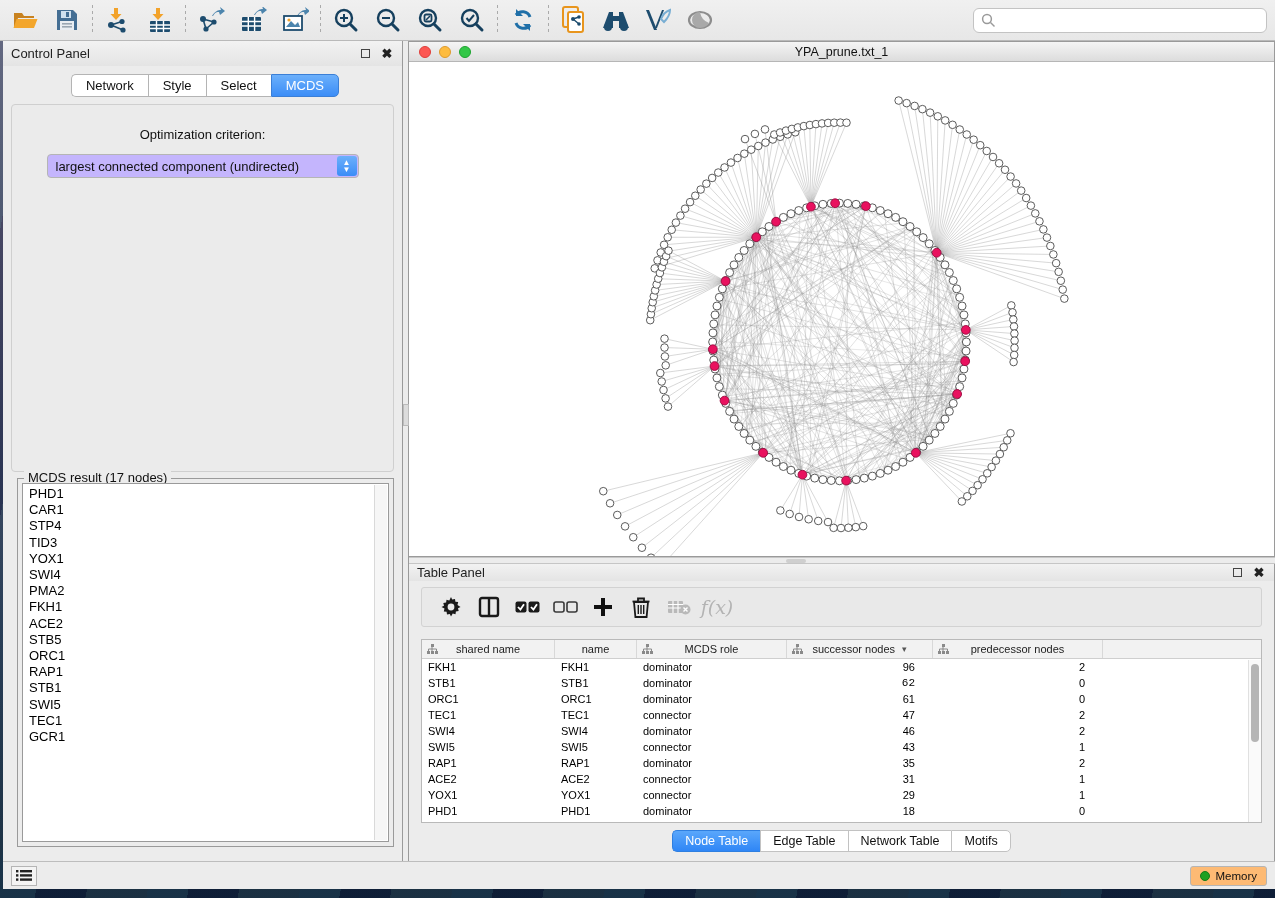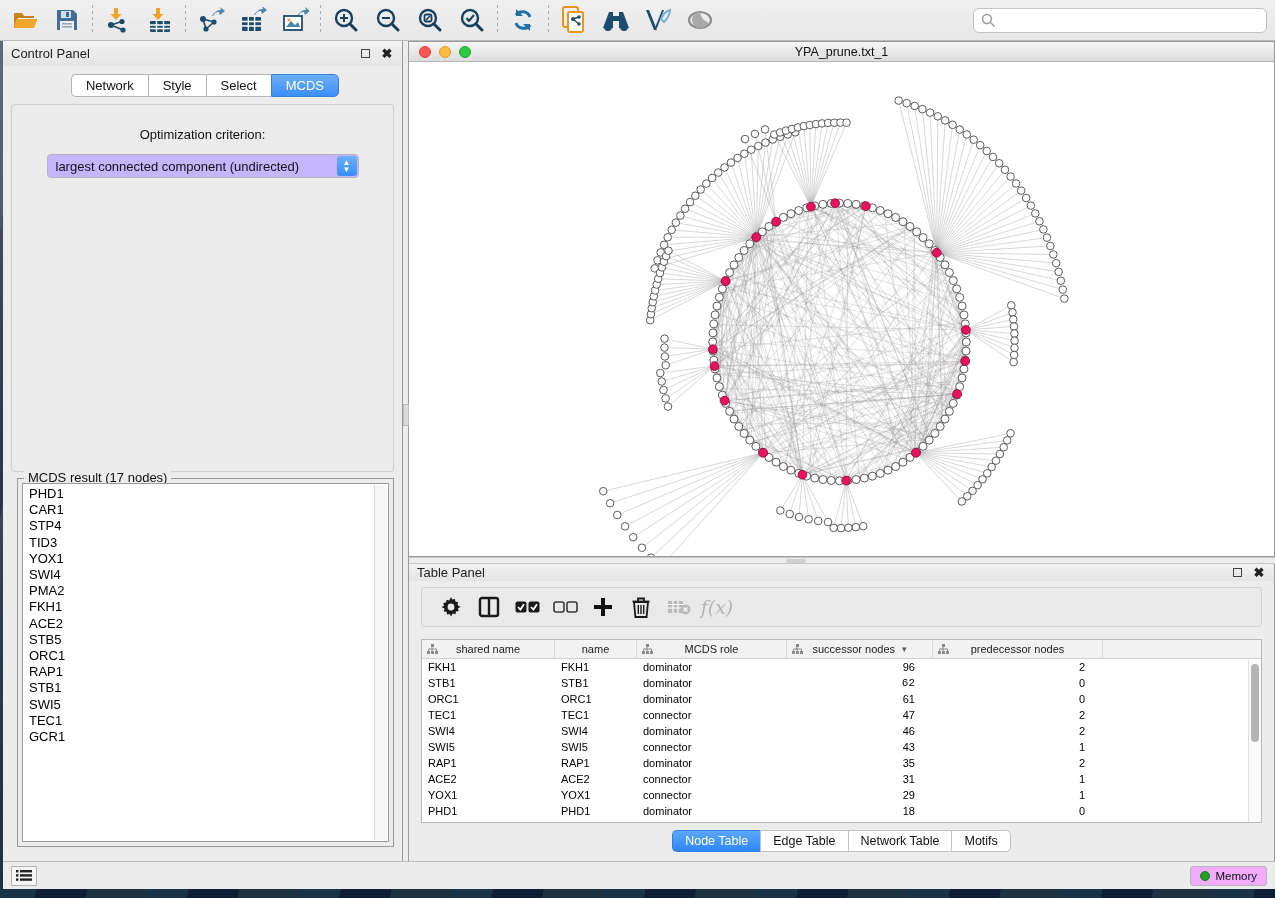--- a/index.html
+++ b/index.html
@@ -107,21 +107,21 @@
   .tp-tab { border:1px solid #c2c2c2; background:#fff; padding:3px 12px; font-size:12.5px; border-right:none; color:#111;}
   .tp-tab:first-child{ border-radius:5px 0 0 5px; }
   .tp-tab:last-child{ border-radius:0 5px 5px 0; border-right:1px solid #c2c2c2;}
   .tp-tab.active { background:linear-gradient(#5aa7fb,#2f86f6); color:#fff; border-color:#2f7fe0;}
   .tp-bottom-pad { flex:0 0 9px; }
 
   
   .status-bar { height:28px; flex:0 0 auto; background:#ececec; border-top:1px solid #bdbdbd; display:flex; align-items:center;
     padding:0 8px; margin-left:3px;}
   .list-btn { width:26px; height:20px; border:1px solid #b5b5b5; background:#f4f4f4; display:flex; align-items:center; justify-content:center;}
-  .memory-btn { margin-left:auto; background:#f0abfc; border:1px solid #b5b5b5; border-radius:3px; height:20px;
+  .memory-btn { margin-left:auto; background:#fdba74; border:1px solid #b5b5b5; border-radius:3px; height:20px;
     display:flex; align-items:center; gap:5px; padding:0 9px; font-size:11.5px; color:#111;}
   .mem-dot { width:10px; height:10px; border-radius:50%; background:#1ea021; border:1px solid #157a18;}
 </style>
 </head>
 <body>
 <div class="wallpaper-texture"></div>
 
 <div class="app">
 
   <div class="toolbar">

